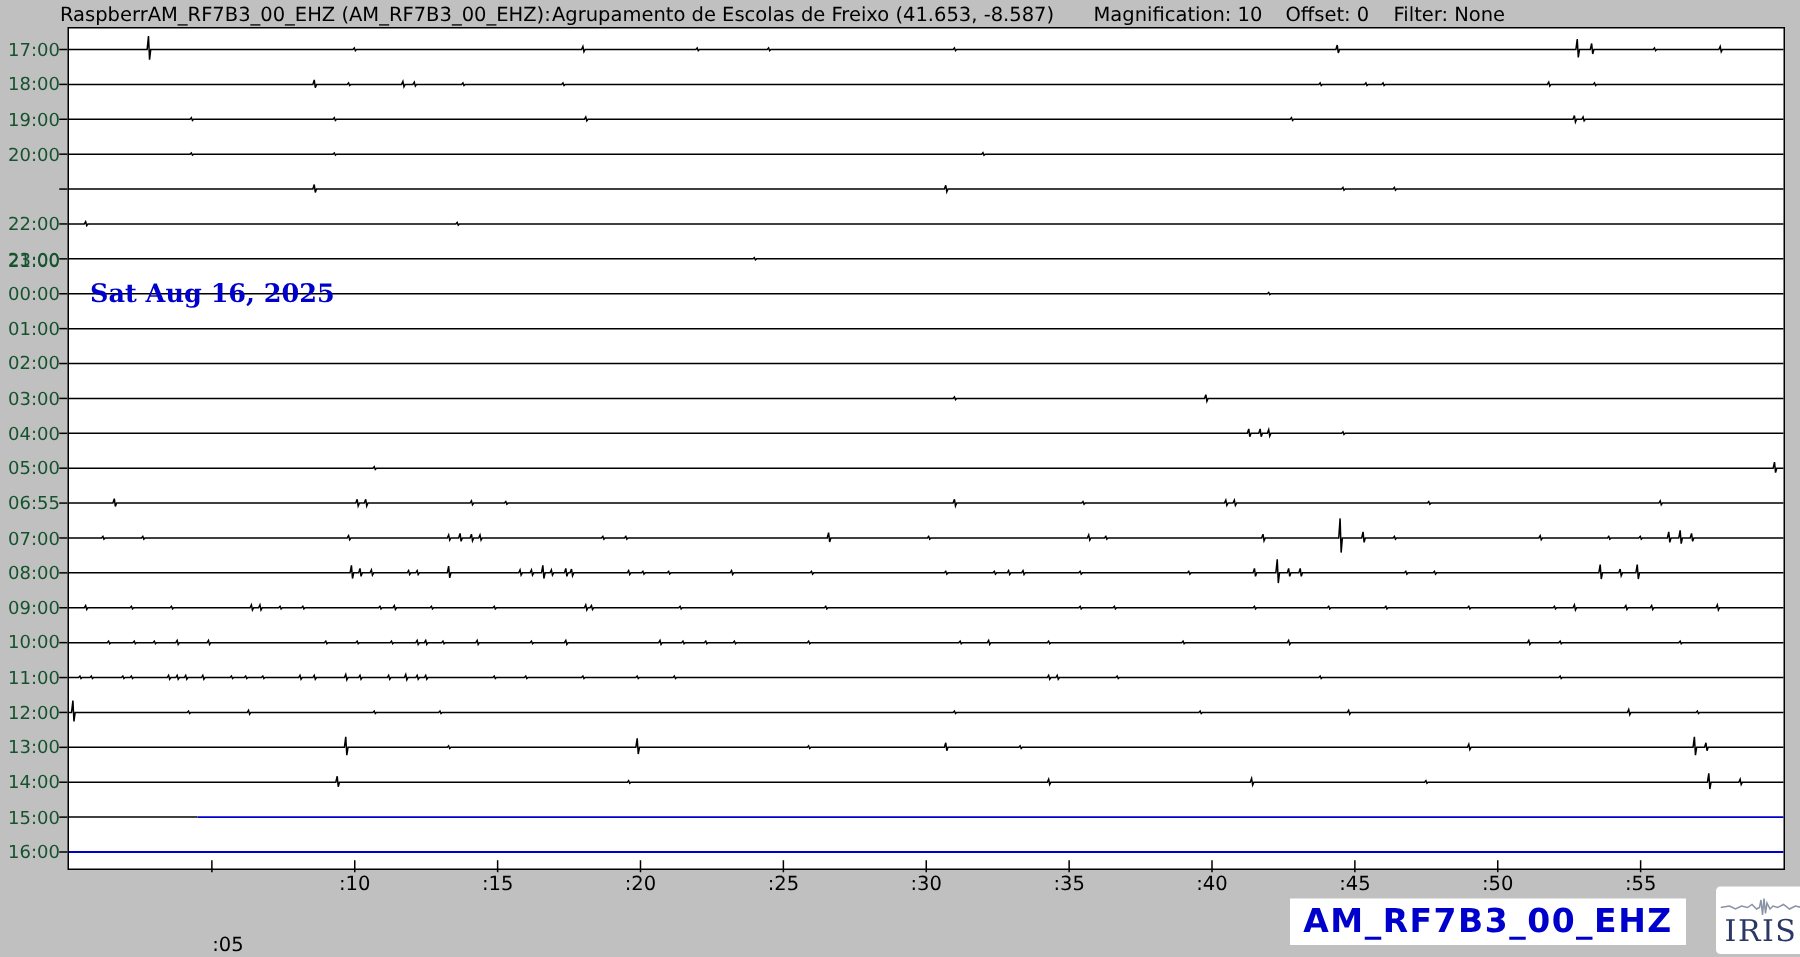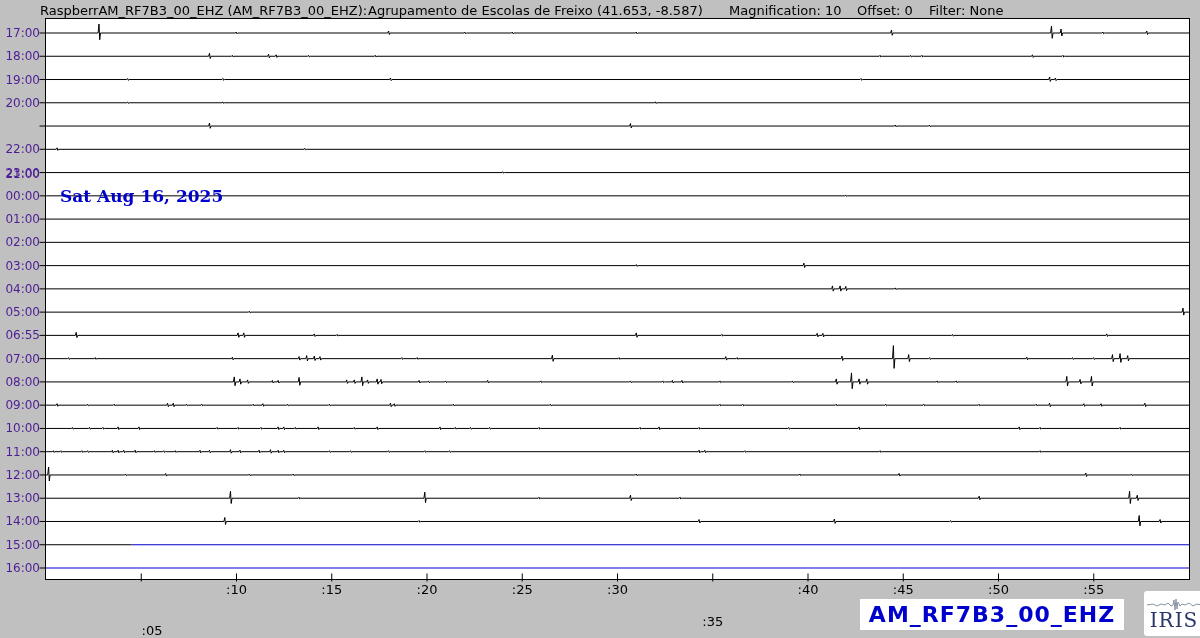--- a/index.html
+++ b/index.html
@@ -10,21 +10,21 @@
   .screen{position:relative;width:1200px;height:638px;background:var(--bg);overflow:hidden;}
   .header{position:absolute;top:0;left:0;width:1200px;height:18px;}
   .header span{position:absolute;top:3px;font-size:13px;color:#000;white-space:nowrap;}
   .h-station{left:40px;}
   .h-location{left:368px;}
   .h-mag{left:729px;}
   .h-off{left:857px;}
   .h-filt{left:929px;}
   #plot-svg{position:absolute;left:0;top:0;width:1200px;height:638px;}
   .hour-label{position:absolute;left:0;width:40px;text-align:right;font-size:12px;
-    height:14px;line-height:14px;color:#4c1d95;}
+    height:14px;line-height:14px;color:#14532d;}
   .minute-label{position:absolute;top:582px;width:44px;text-align:center;font-size:13px;color:#000;}
   .date-label{position:absolute;left:60px;top:186px;font-family:"DejaVu Serif", serif;
     font-weight:bold;font-size:17px;color:var(--blue);white-space:nowrap;}
   .badge{position:absolute;left:860px;top:599px;width:264px;height:31px;background:#fff;
     color:var(--blue);font-weight:bold;font-size:22px;line-height:31px;text-align:center;
     letter-spacing:1px;white-space:nowrap;}
   .iris{position:absolute;left:1126px;top:591px;width:60px;height:45px;background:#fff;
     border-radius:3px;display:flex;flex-direction:column;align-items:center;justify-content:center;margin-left:18px;}
   .iris-text{font-family:"DejaVu Serif", serif;font-size:20px;line-height:20px;color:var(--navy);
     letter-spacing:1px;margin-top:-1px;}
@@ -131,21 +131,21 @@
       <div class="hour-label" style="top: 537.74px;">15:00</div>
       <div class="hour-label" style="top: 561px;">16:00</div>
     </div>
   <div id="minute-labels">
       <div class="minute-label" style="left: 130px; margin-top: 41px;">:05</div>
       <div class="minute-label" style="left: 214.5px;">:10</div>
       <div class="minute-label" style="left: 309.75px;">:15</div>
       <div class="minute-label" style="left: 405px;">:20</div>
       <div class="minute-label" style="left: 500.25px;">:25</div>
       <div class="minute-label" style="left: 595.5px;">:30</div>
-      <div class="minute-label" style="left: 690.75px; margin-top: 32px;">:35</div>
+      <div class="minute-label" style="left: 690.75px;">:35</div>
       <div class="minute-label" style="left: 786px;">:40</div>
       <div class="minute-label" style="left: 881.25px;">:45</div>
       <div class="minute-label" style="left: 976.5px;">:50</div>
       <div class="minute-label" style="left: 1071.75px;">:55</div>
     </div>
 
   <div class="date-label">Sat Aug 16, 2025</div>
 
   <div class="badge">AM_RF7B3_00_EHZ</div>
 

